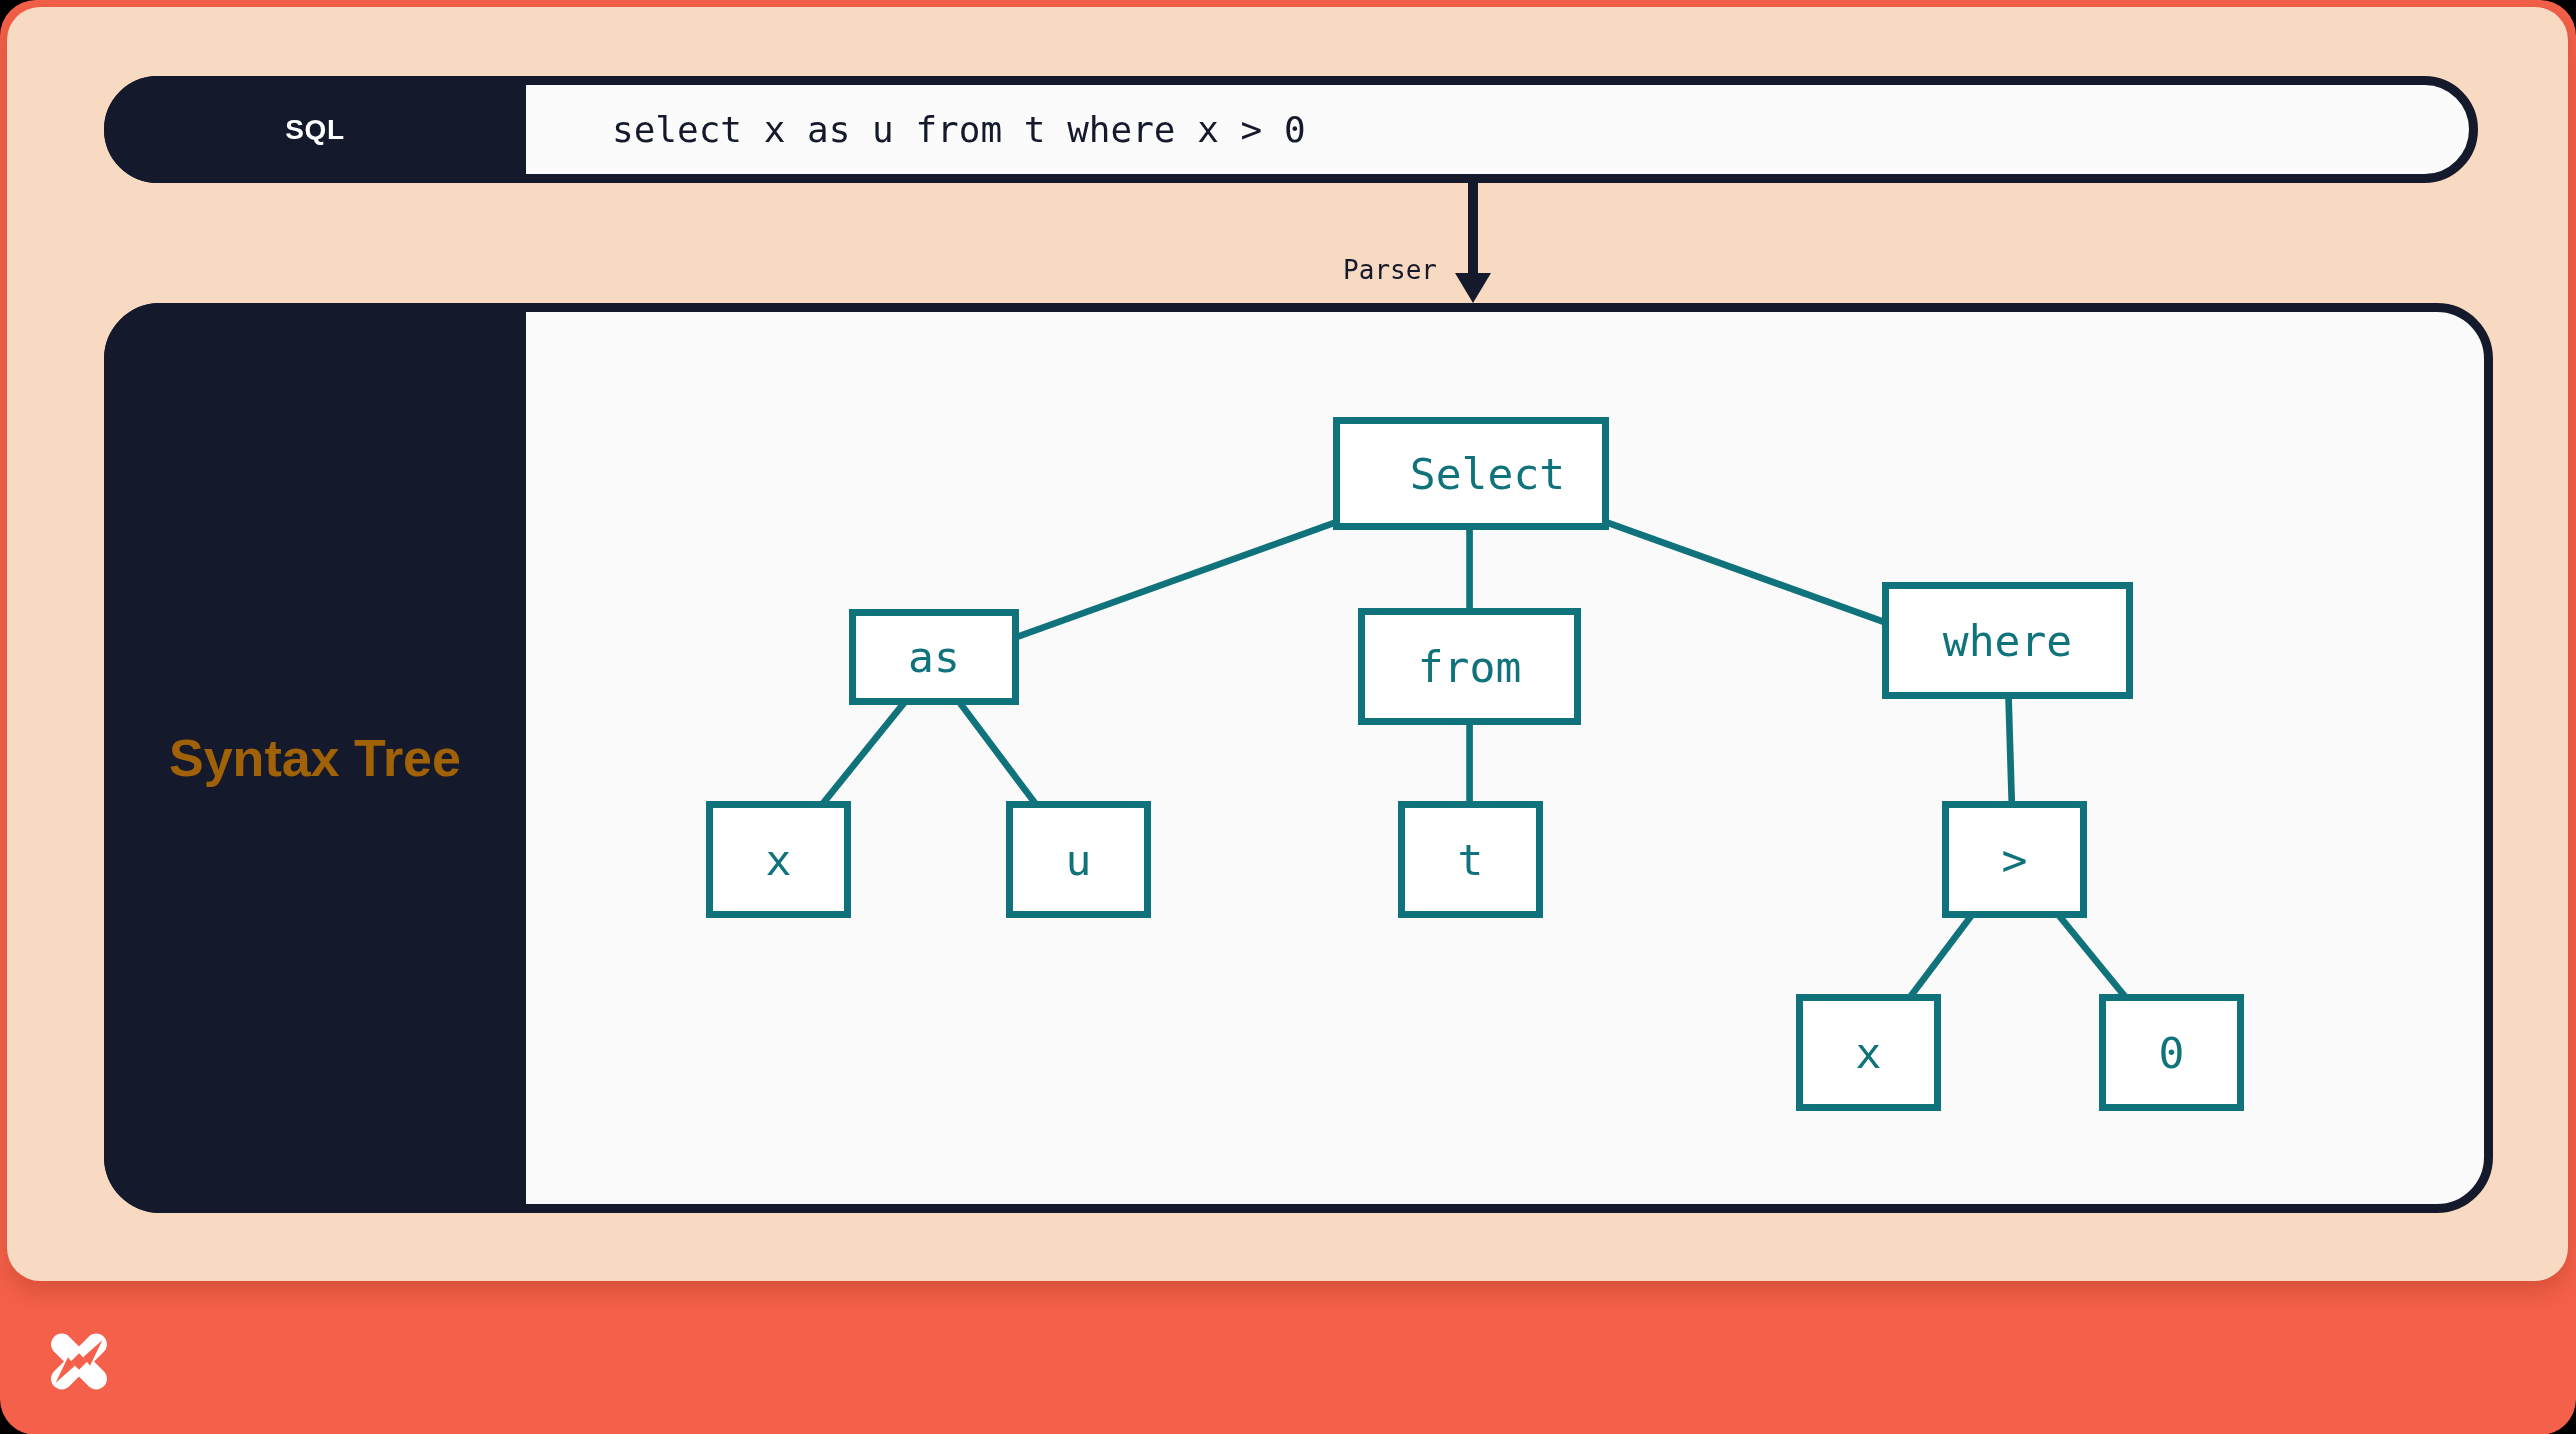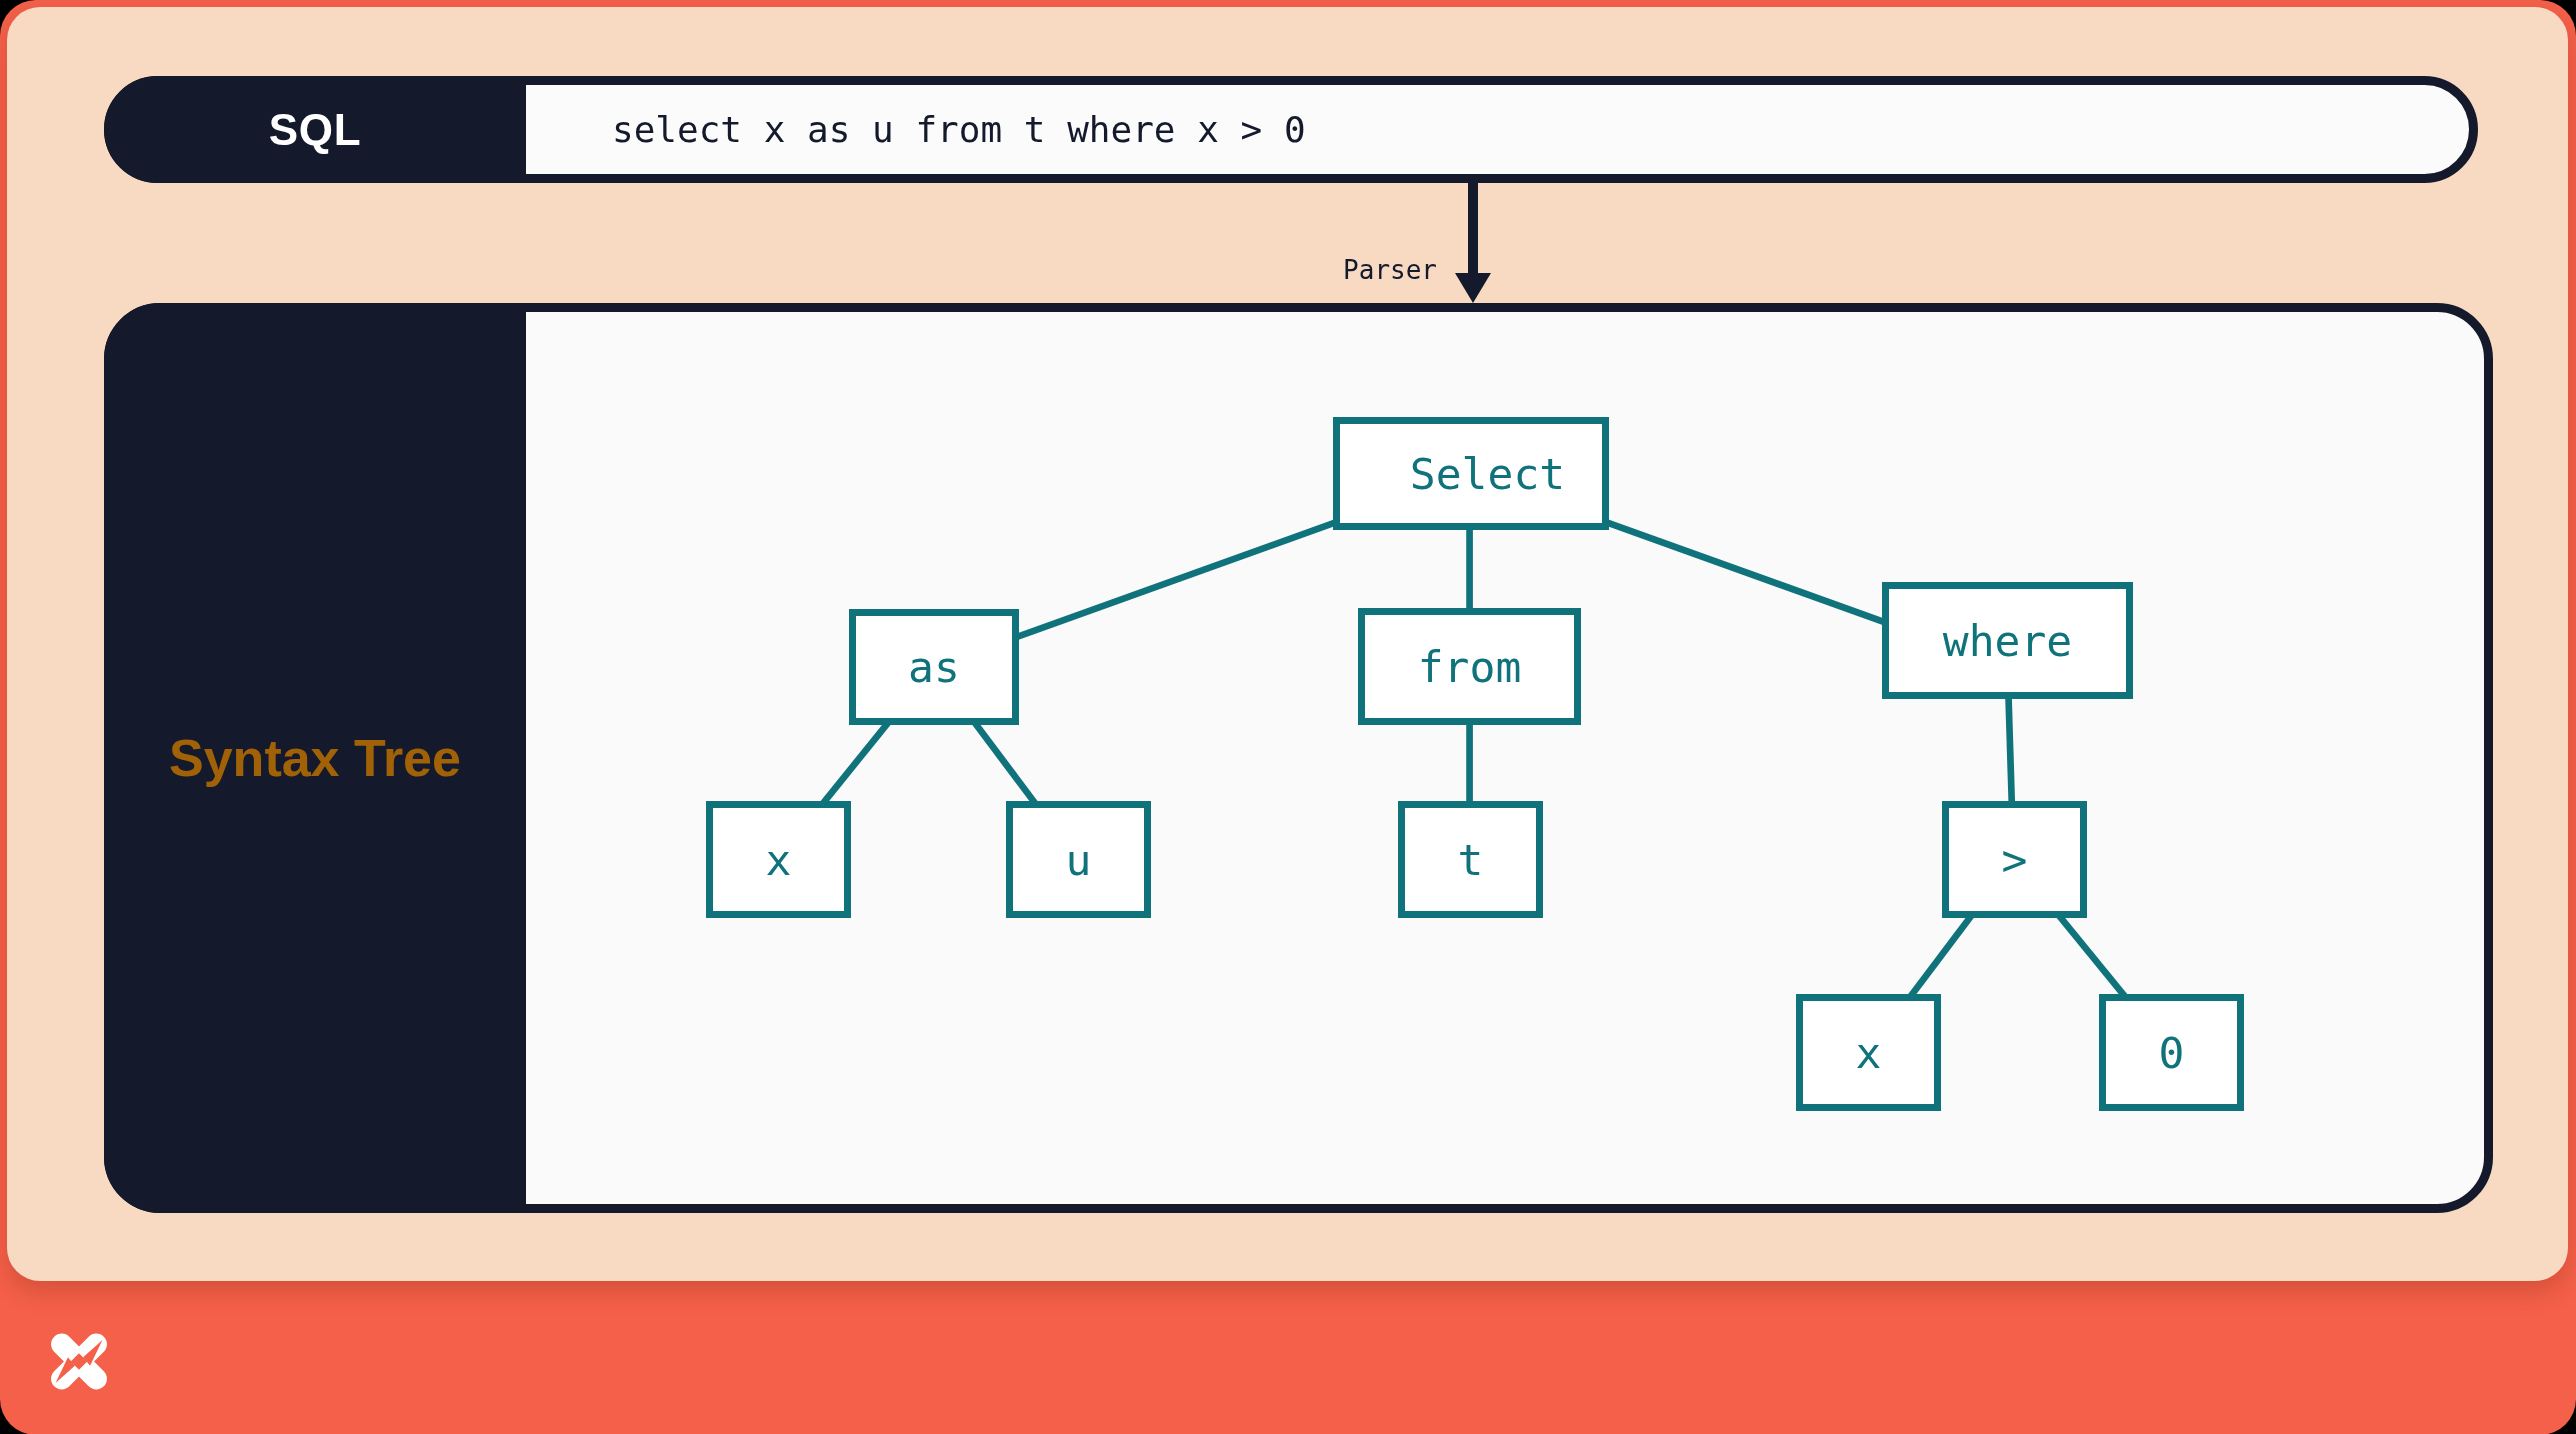--- a/index.html
+++ b/index.html
@@ -19,21 +19,21 @@
   .sql-pill{
     position:absolute;left:104px;top:76px;width:2374px;height:107px;
     box-sizing:border-box;background:#FBFBFC;
     border:9px solid #141A2B;border-radius:54px;
   }
   .sql-cap{
     position:absolute;left:-9px;top:-9px;width:422px;height:107px;
     background:#141A2B;border-radius:54px 0 0 54px;
     display:flex;align-items:center;justify-content:center;
   }
-  .sql-cap-label{color:#FFFFFF;font-weight:700;font-size:44px;letter-spacing:0.7px;}
+  .sql-cap-label{color:#FFFFFF;font-weight:700;font-size:28px;letter-spacing:0.7px;}
   .sql-query{
     position:absolute;left:0;top:0;right:0;bottom:0;
     display:flex;align-items:center;padding-left:499px;
     font-family:"DejaVu Sans Mono",monospace;font-size:36px;color:#141A2B;
     white-space:pre;
   }
   
   .parser-label{
     position:absolute;left:1215px;top:223px;width:222px;text-align:right;
     font-family:"DejaVu Sans Mono",monospace;font-size:26px;color:#141A2B;margin-top:32px;
@@ -59,21 +59,21 @@
   
   .edges{position:absolute;left:0;top:0;width:2576px;height:1435px;pointer-events:none;}
   
   .tnode{
     position:absolute;box-sizing:border-box;background:#FFFFFF;
     border:7.4px solid #10737B;color:#10737B;
     font-family:"DejaVu Sans Mono",monospace;font-size:43px;
     display:flex;align-items:center;justify-content:center;white-space:pre;
   }
   .n-select{left:1333px;top:417px;width:276px;height:113px;padding-left:33px;}
-  .n-as    {left:849px;top:609px;width:170px;height:116px;}
+  .n-as    {left:849px;top:609px;width:170px;height:96px;}
   .n-from  {left:1358px;top:608px;width:223px;height:117px;}
   .n-where {left:1882px;top:582px;width:251px;height:117px;}
   .n-x1    {left:706px; top:801px;width:145px;height:117px;}
   .n-u     {left:1006px;top:801px;width:145px;height:117px;}
   .n-t     {left:1398px;top:801px;width:145px;height:117px;}
   .n-gt    {left:1942px;top:801px;width:145px;height:117px;}
   .n-x2    {left:1796px;top:994px;width:145px;height:117px;}
   .n-zero  {left:2099px;top:994px;width:145px;height:117px;}
   
   .footer-logo{position:absolute;left:43px;top:1327px;width:72px;height:69px;}

